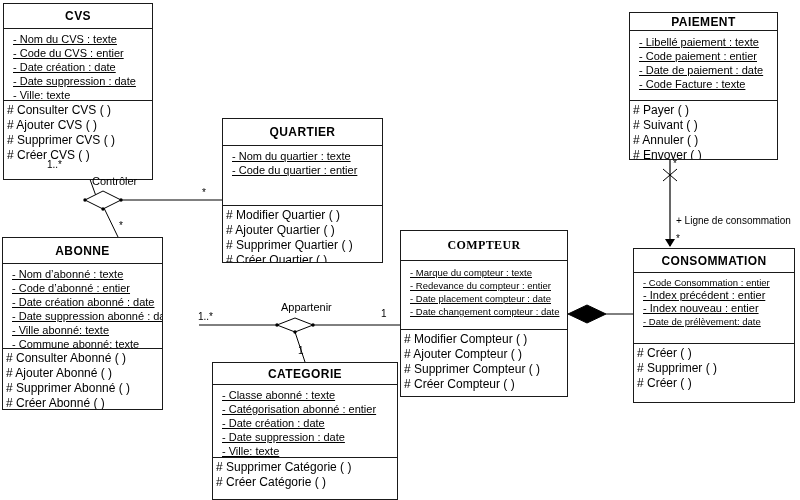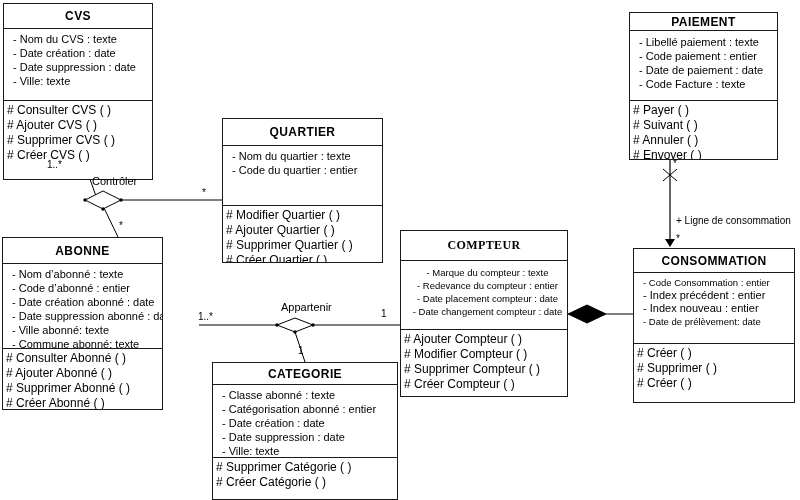--- a/index.html
+++ b/index.html
@@ -32,20 +32,21 @@
     font-weight: bold;
     font-size: 12px;
     letter-spacing: 0.4px;
     flex: 0 0 auto;
   }
   .cls-attrs {
     border-bottom: 1px solid #1a1a1a;
     padding: 3px 2px 0 9px;
     flex: 0 0 auto;
     overflow: hidden;
+    text-decoration: underline;
   }
   .cls-attrs .row { font-size: 11px; line-height: 14px; white-space: nowrap; }
   .cls-methods {
     padding: 2px 2px 0 3px;
     flex: 1 1 auto;
     overflow: hidden;
   }
   .cls-methods .row { font-size: 12px; line-height: 15px; white-space: nowrap; }
 
   
@@ -60,21 +61,21 @@
   .box-abonne       { left: 2px;   top: 237px; width: 161px; height: 173px; }
   .box-abonne .cls-title { height: 26px; }
   .box-abonne .cls-attrs { height: 85px; }
 
   .box-categorie    { left: 212px; top: 362px; width: 186px; height: 138px; }
   .box-categorie .cls-title { height: 22px; }
   .box-categorie .cls-attrs { height: 73px; }
 
   .box-compteur     { left: 400px; top: 230px; width: 168px; height: 167px; }
   .box-compteur .cls-title { height: 30px; font-family: Liberation Serif, serif; }
-  .box-compteur .cls-attrs { height: 69px; padding-top: 5px; text-align: center; }
+  .box-compteur .cls-attrs { height: 69px; padding-top: 5px; }
   .box-compteur .cls-attrs .row { font-size: 9.5px; line-height: 13px; }
 
   .box-paiement     { left: 629px; top: 12px;  width: 149px; height: 148px; }
   .box-paiement .cls-title { height: 18px; }
   .box-paiement .cls-attrs { height: 70px; padding-top: 4px; }
 
   .box-consommation { left: 633px; top: 248px; width: 162px; height: 155px; }
   .box-consommation .cls-title { height: 24px; }
   .box-consommation .cls-attrs { height: 71px; }
   .box-consommation .cls-attrs .row { line-height: 13px; }
@@ -117,20 +118,21 @@
     <line x1="670" y1="160" x2="670" y2="246" stroke="#000" stroke-width="1.2"></line>
     <line x1="663" y1="169" x2="677" y2="181" stroke="#000" stroke-width="1"></line>
     <line x1="677" y1="169" x2="663" y2="181" stroke="#000" stroke-width="1"></line>
     <polygon points="670,247 665,239 675,239" fill="#000"></polygon>
   </svg>
 
   <div class="cls box-cvs">
     <div class="cls-title">CVS</div>
     <div class="cls-attrs">
       <div class="row">- Nom du CVS : texte</div>
+      <div class="row">- Code du CVS : entier</div>
       <div class="row">- Date création : date</div>
       <div class="row">- Date suppression : date</div>
       <div class="row">- Ville: texte</div>
     </div>
     <div class="cls-methods">
       <div class="row"># Consulter CVS ( )</div>
       <div class="row"># Ajouter CVS ( )</div>
       <div class="row"># Supprimer CVS ( )</div>
       <div class="row"># Créer CVS ( )</div>
     </div>
@@ -185,22 +187,22 @@
 
   <div class="cls box-compteur">
     <div class="cls-title">COMPTEUR</div>
     <div class="cls-attrs">
       <div class="row">- Marque du compteur : texte</div>
       <div class="row">- Redevance du compteur : entier</div>
       <div class="row">- Date placement compteur : date</div>
       <div class="row">- Date changement compteur : date</div>
     </div>
     <div class="cls-methods">
+      <div class="row"># Modifier Compteur ( )</div>
       <div class="row"># Ajouter Compteur ( )</div>
-      <div class="row"># Modifier Compteur ( )</div>
       <div class="row"># Supprimer Compteur ( )</div>
       <div class="row"># Créer Compteur ( )</div>
     </div>
   </div>
 
   <div class="cls box-paiement">
     <div class="cls-title">PAIEMENT</div>
     <div class="cls-attrs">
       <div class="row">- Libellé paiement : texte</div>
       <div class="row">- Code paiement : entier</div>

